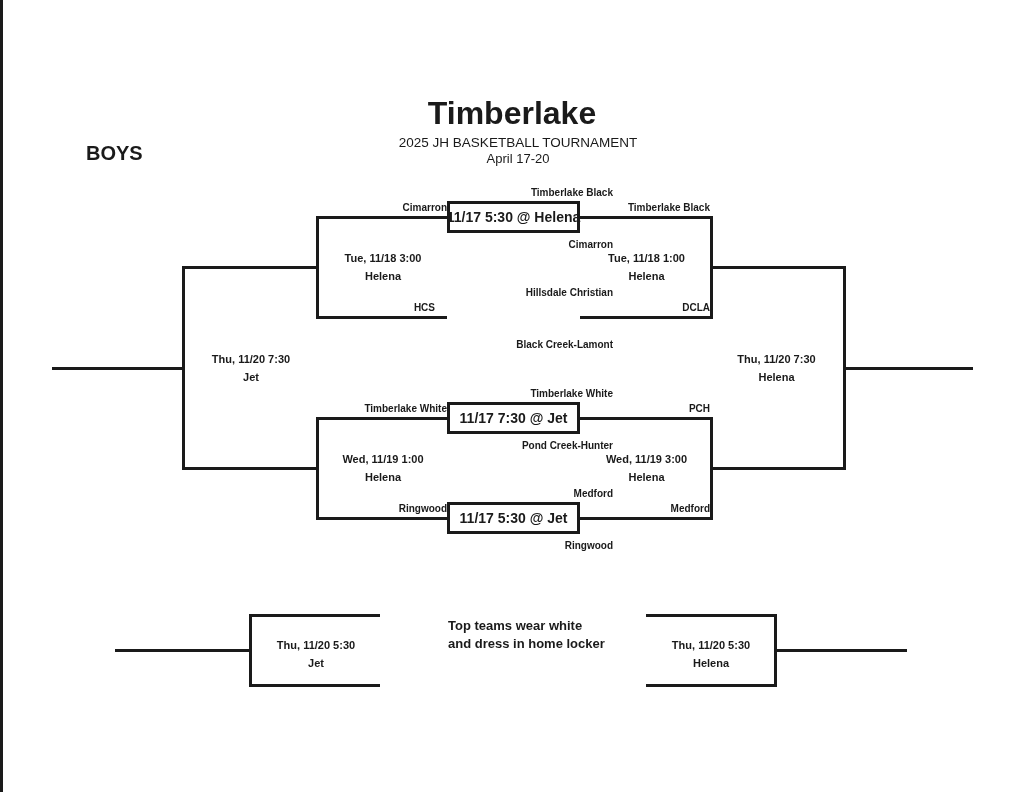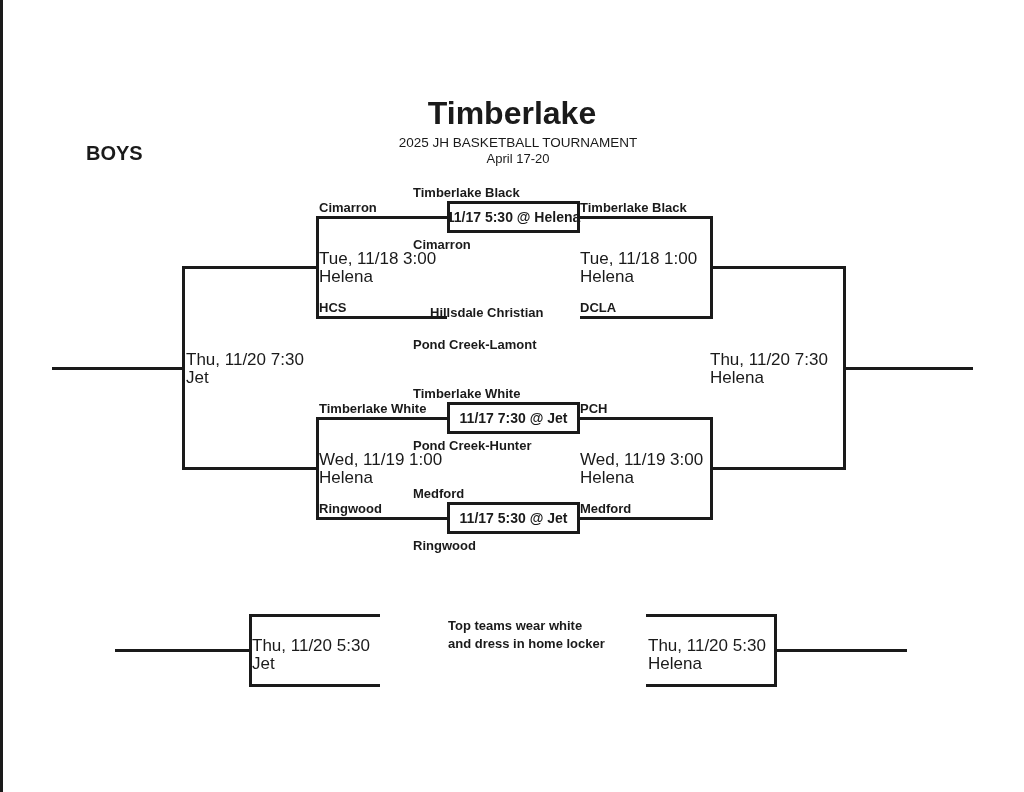--- a/index.html
+++ b/index.html
@@ -6,22 +6,22 @@
   .page {
     position: relative;
     width: 1024px;
     height: 792px;
     background: #ffffff;
     font-family: "Liberation Sans", sans-serif;
     color: #1a1a1a;
     overflow: hidden;
   }
   .hl, .vl { position: absolute; background: #1a1a1a; }
-  .txt { position: absolute; font-weight: bold; text-align: left; line-height: 16px; font-size: 13px; white-space: nowrap; }
-  .info { position: absolute; font-weight: normal; font-size: 17px; line-height: 17.5px; }
+  .txt { position: absolute; font-weight: bold; text-align: right; line-height: 16px; font-size: 10px; white-space: nowrap; }
+  .info { position: absolute; font-weight: bold; text-align: center; font-size: 11px; line-height: 17.5px; }
   .game-box {
     position: absolute;
     width: 133px; height: 32px;
     border: 3px solid #1a1a1a;
     box-sizing: border-box;
     background: #ffffff;
     display: flex; align-items: center; justify-content: center;
     font-weight: bold; font-size: 14px;
     white-space: nowrap;
   }
@@ -49,22 +49,22 @@
   <div class="txt" style="left:413px; top:185px; width:200px;">Timberlake Black</div>
   <div class="game-box" style="left:447px; top:201px;">
     <span>11/17 5:30 @ Helena</span>
   </div>
   <div class="txt" style="left:413px; top:237px; width:200px;">Cimarron</div>
 
   <div class="hl" style="left:319px; top:316px; width:128px; height:3px;"></div>
   <div class="hl" style="left:580px; top:316px; width:130px; height:3px;"></div>
   <div class="txt" style="left:319px; top:300px; width:116px;">HCS</div>
   <div class="txt" style="left:580px; top:300px; width:130px;">DCLA</div>
-  <div class="txt" style="left:430px; top:285px; width:200px;margin-top:20px;">Hillsdale Christian</div>
-  <div class="txt" style="left:413px; top:337px; width:200px;">Pond Creek-Lamont</div>
+  <div class="txt" style="left:413px; top:285px; width:200px;">Hillsdale Christian</div>
+  <div class="txt" style="left:413px; top:337px; width:200px;">Black Creek-Lamont</div>
 
   <div class="hl" style="left:319px; top:417px; width:128px; height:3px;"></div>
   <div class="hl" style="left:580px; top:417px; width:130px; height:3px;"></div>
   <div class="txt" style="left:319px; top:401px; width:128px;">Timberlake White</div>
   <div class="txt" style="left:580px; top:401px; width:130px;">PCH</div>
   <div class="txt" style="left:413px; top:386px; width:200px;">Timberlake White</div>
   <div class="game-box" style="left:447px; top:402px;">
     <span>11/17 7:30 @ Jet</span>
   </div>
   <div class="txt" style="left:413px; top:438px; width:200px;">Pond Creek-Hunter</div>

